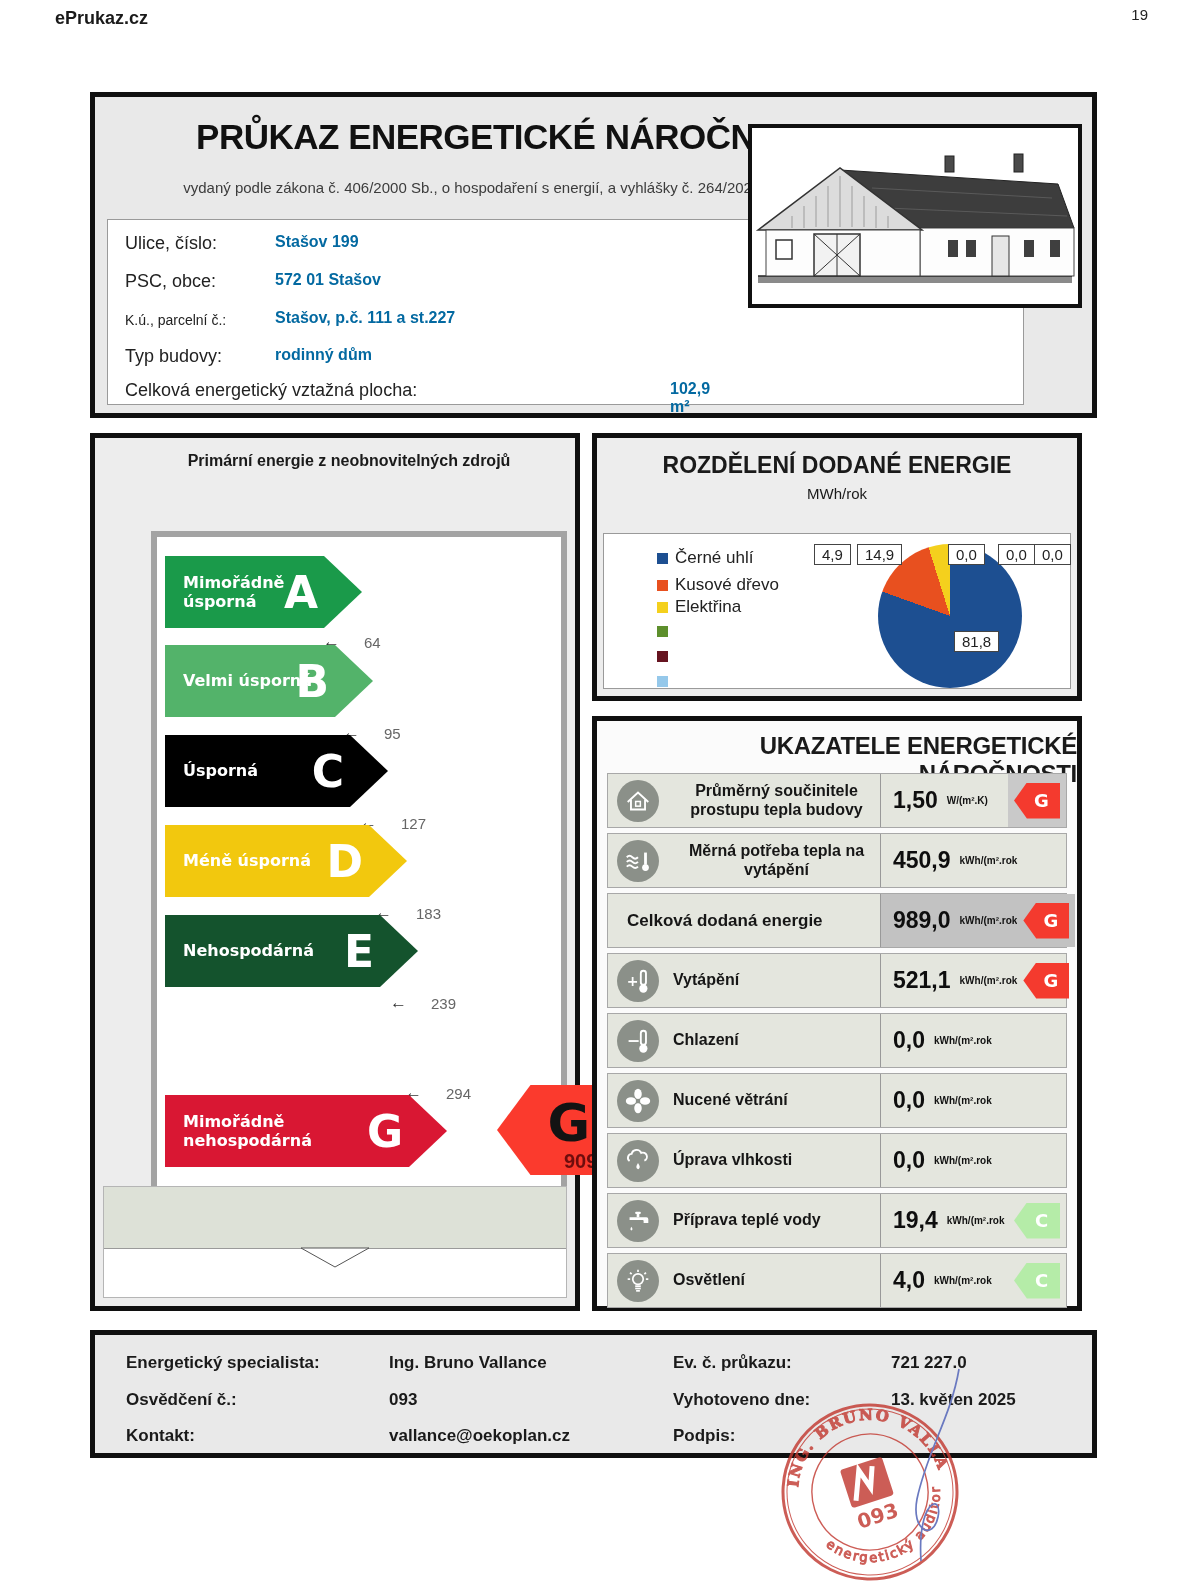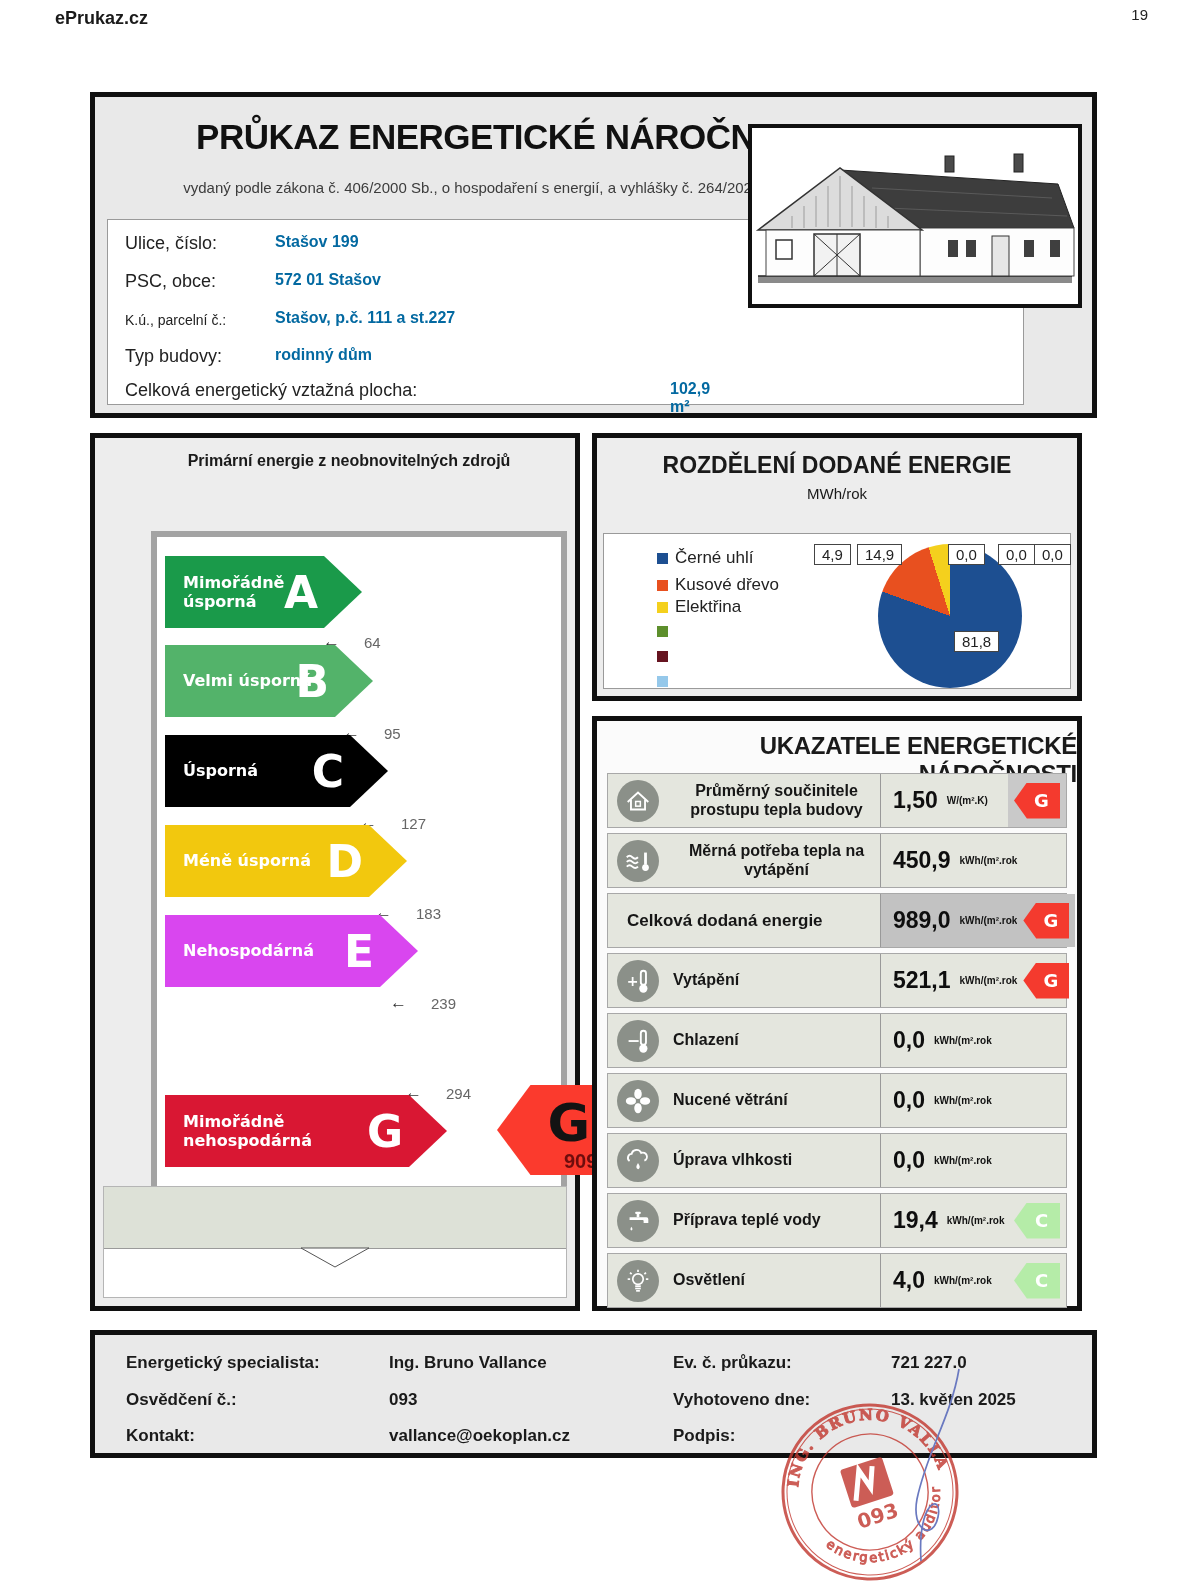--- a/index.html
+++ b/index.html
@@ -215,21 +215,21 @@
         <span class="th-num">127</span>
       </div>
       <div class="band" style="top: 288px; width: 242px; background-color: rgb(242, 200, 14);">
         <span class="band-label">Méně úsporná</span>
         <span class="band-letter">D</span>
       </div>
       <div class="threshold" style="top:366px;left:218px">
         <span class="th-arrow">←</span>
         <span class="th-num">183</span>
       </div>
-      <div class="band" style="top: 378px; width: 253px; background-color: #d946ef;">
+      <div class="band" style="top: 378px; width: 253px; background-color: #14532d;">
         <span class="band-label">Nehospodárná</span>
         <span class="band-letter">E</span>
       </div>
       <div class="threshold" style="top:456px;left:233px">
         <span class="th-arrow">←</span>
         <span class="th-num">239</span>
       </div>
       <div class="threshold" style="top:546px;left:248px">
         <span class="th-arrow">←</span>
         <span class="th-num">294</span>

